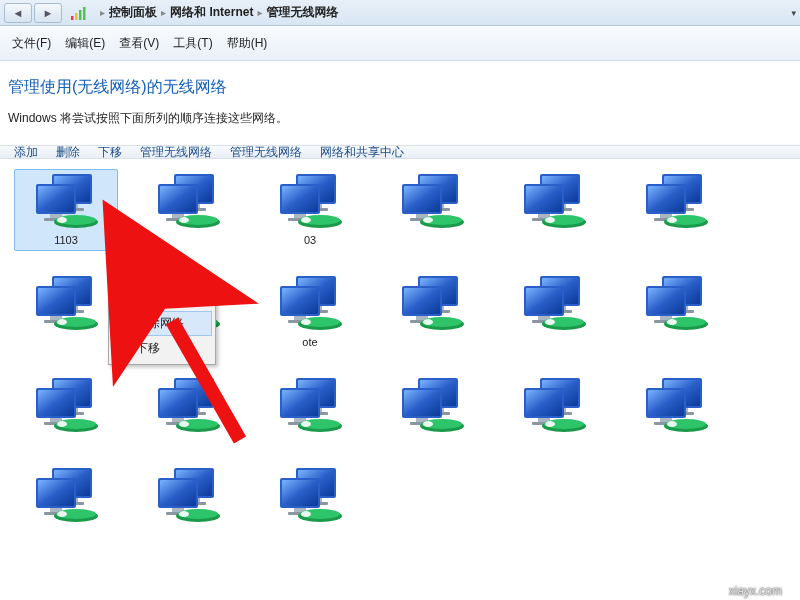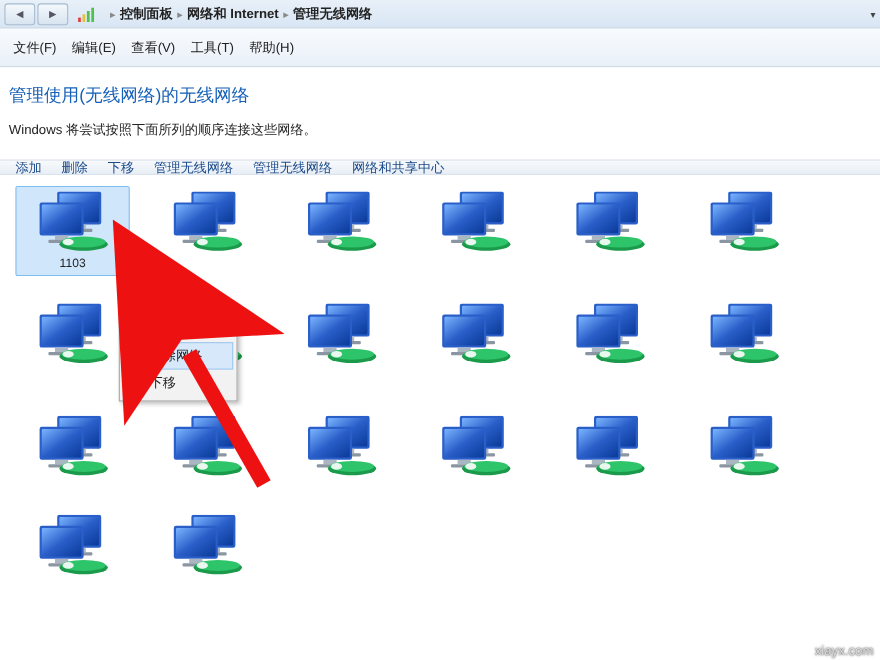--- a/index.html
+++ b/index.html
@@ -28,21 +28,21 @@
 .item { width: 104px; display: flex; flex-direction: column; align-items: center; gap: 4px; border: 1px solid transparent; padding: 4px; border-radius: 2px; }
 .item.sel { background: #cfe6fb; border: 1px solid #7dbef2; }
 .item .lbl { font-size: 11px; color: #222; text-align: center; white-space: nowrap; overflow: hidden; max-width: 100%; }
 
 .ctx { position: absolute; background: #f2f2f2; border: 1px solid #a8a8a8; box-shadow: 2px 2px 4px rgba(0,0,0,0.25); padding: 3px 3px; font-size: 12px; min-width: 108px; }
 .ctx div { padding: 4px 20px 4px 24px; color: #222; }
 .ctx div.hover { background: #d6e8fa; border: 1px solid #a0c8ee; padding: 3px 19px 3px 23px; }
 
 .arrow { position: absolute; pointer-events: none; }
 
-.watermark { position: absolute; right: 6px; bottom: 2px; text-align: left; color: #eee; }
+.watermark { position: absolute; right: 18px; bottom: 2px; text-align: left; color: #eee; }
 .watermark .big { font-size: 32px; font-weight: bold; font-style: italic; letter-spacing: 2px; opacity: 0.9; text-shadow: 0 0 4px rgba(0,0,0,0.5); }
 .watermark .site { font-size: 12px; color: #ddd; text-shadow: 0 0 2px #000; }
 
 
 </style>
 </head>
 <body>
 
 <svg width="0" height="0" style="position:absolute">
   <defs>
@@ -124,20 +124,26 @@
     <div class="item">
       <svg width="72" height="56">
         <use href="#neticon"></use>
       </svg>
       <div class="lbl"></div>
     </div>
     <div class="item">
       <svg width="72" height="56">
         <use href="#neticon"></use>
       </svg>
+      <div class="lbl">03</div>
+    </div>
+    <div class="item">
+      <svg width="72" height="56">
+        <use href="#neticon"></use>
+      </svg>
       <div class="lbl"></div>
     </div>
     <div class="item">
       <svg width="72" height="56">
         <use href="#neticon"></use>
       </svg>
       <div class="lbl"></div>
     </div>
     <div class="item">
       <svg width="72" height="56">

